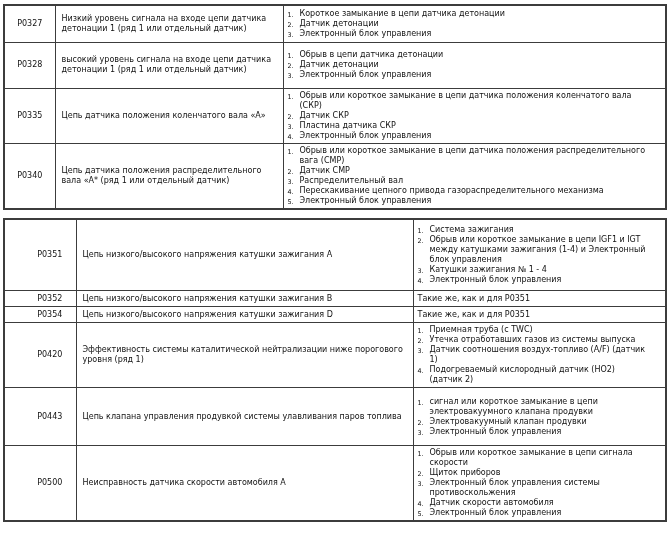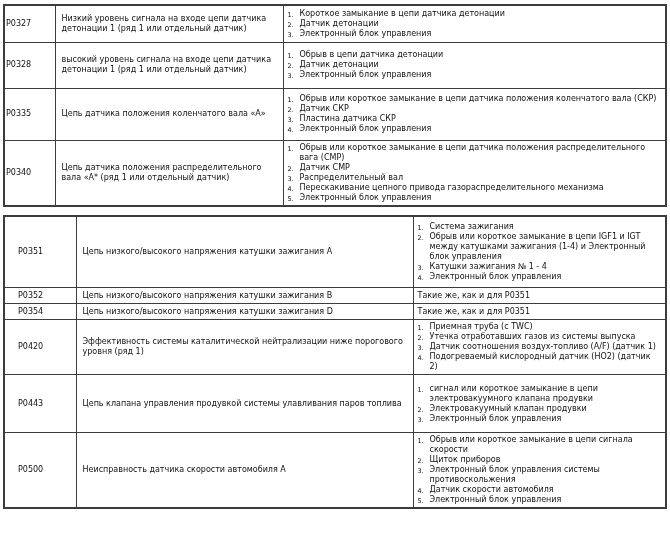--- a/index.html
+++ b/index.html
@@ -4,31 +4,31 @@
 <style>
   html,body{margin:0;padding:0;background:#ffffff}
   body{width:670px;height:548px;overflow:hidden;color:#111;
        font-family:"DejaVu Sans","Liberation Sans",sans-serif;}
   .wrap{padding:4px 3px 0 3px}
   table{border-collapse:collapse;width:664px;table-layout:fixed;
         font-size:8px;line-height:10px;color:#111;
         border:2px solid #3c3c3c}
   td{border:1px solid #3c3c3c;padding:2px 4px;vertical-align:middle;
      overflow:hidden;word-wrap:break-word}
-  td.code{padding:2px 1px}
+  td.code{text-align:center;padding:2px 1px}
   td.desc{padding-left:6px;padding-right:6px}
-  td.causes{padding-left:4px;padding-right:5px}
+  td.causes{padding-left:4px;padding-right:18px}
   
   #t1 col.c-code{width:51px}
   #t1 col.c-desc{width:228px}
   
   #t2{margin-top:8px}
   #t2 col.c-code{width:72px}
   #t2 col.c-desc{width:337px}
-  #t2 td.code{text-align:left;padding-left:13px}
+  #t2 td.code{text-align:center;padding-left:20px}
   
   #t1 tr:nth-child(1){height:37px}
   #t1 tr:nth-child(2){height:46px}
   #t1 tr:nth-child(3){height:52px}
   #t1 tr:nth-child(4){height:23px}
   #t1 tr:nth-child(5){height:74px}
   
   #t2 tr:nth-child(1){height:72px}
   #t2 tr:nth-child(2){height:16px}
   #t2 tr:nth-child(3){height:16px}

